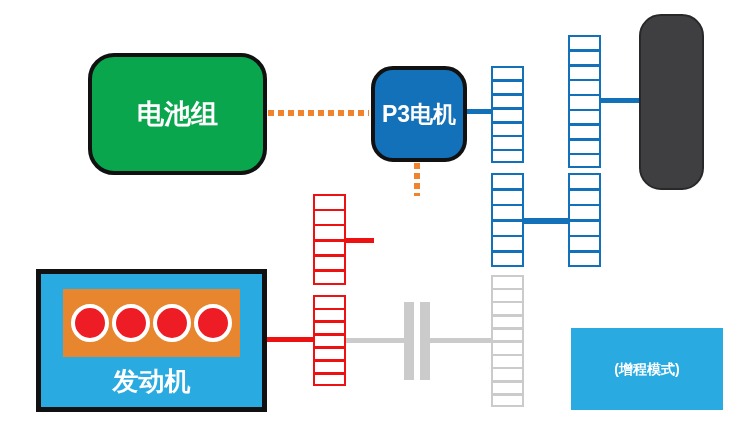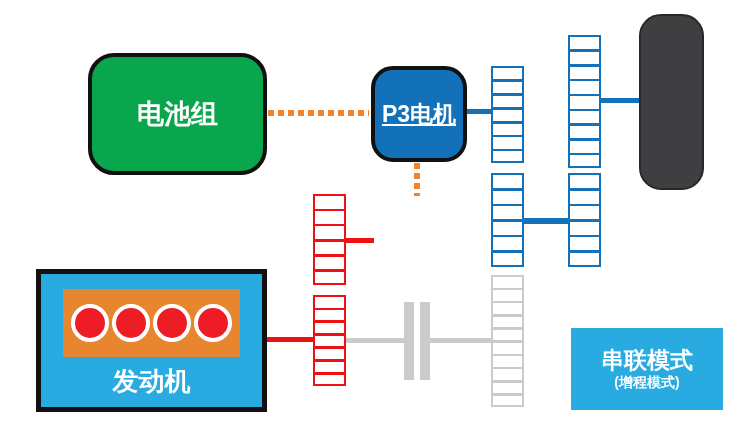--- a/index.html
+++ b/index.html
@@ -28,21 +28,20 @@
     border: 4px solid var(--outline-black);
     border-radius: 26px;
     font-size: 27px;
   }
   #p3-motor {
     left: 371px; top: 66px; width: 96px; height: 96px;
     background: var(--p3-blue);
     border: 4px solid var(--outline-black);
     border-radius: 22px;
     font-size: 23px;
-    text-decoration: underline;
   }
   #p1-motor {
     left: 371px; top: 196px; width: 96px; height: 92px;
     background: var(--p1-orange);
     border: 4px solid var(--outline-black);
     border-radius: 22px;
     font-size: 23px;
   }
   #engine {
     left: 36px; top: 269px; width: 231px; height: 143px;
@@ -193,17 +192,16 @@
       <div class="cylinder"></div>
       <div class="cylinder"></div>
       <div class="cylinder"></div>
     </div>
     <div id="engine-label">发动机</div>
   </div>
 
   <div class="abs" id="wheel"></div>
 
   <div class="abs" id="mode-badge">
-    <span class="l1">串联模式</span>
     <span class="l2">(增程模式)</span>
   </div>
 
 </div>
 
 </body></html>

